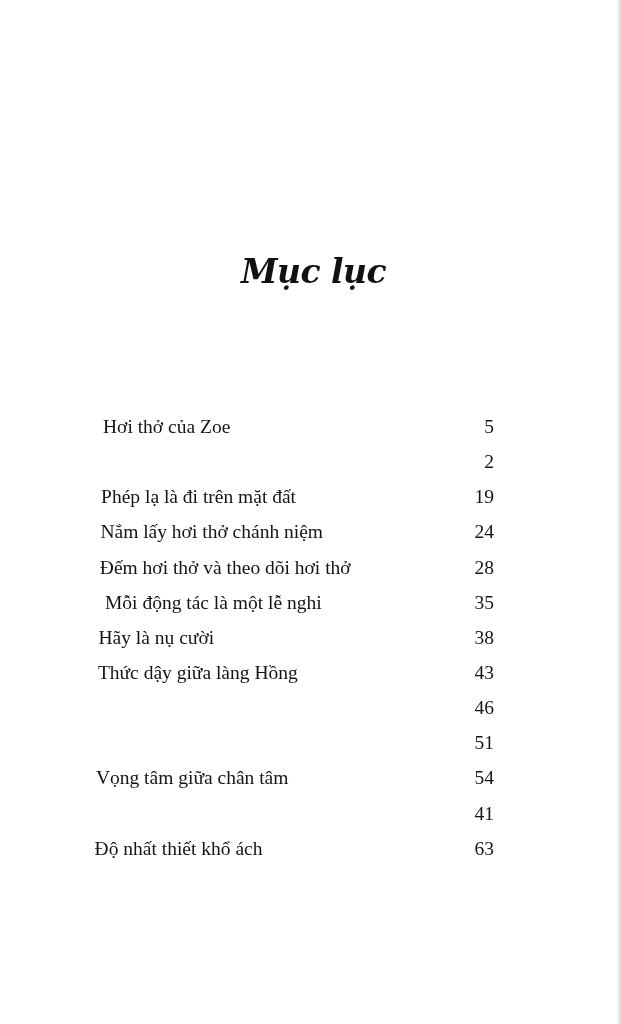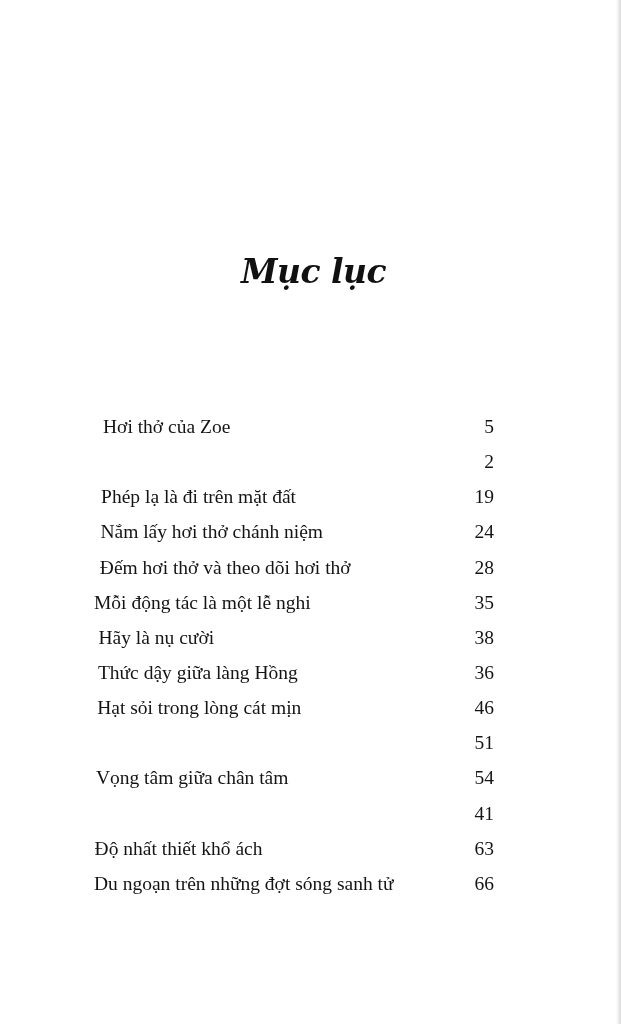--- a/index.html
+++ b/index.html
@@ -82,46 +82,41 @@
   </li>
   <li class="toc-row">
     <span class="toc-title" style="left:84.4px">Nắm lấy hơi thở chánh niệm</span>
     <span class="toc-page">24</span>
   </li>
   <li class="toc-row">
     <span class="toc-title" style="left:83.8px">Đếm hơi thở và theo dõi hơi thở</span>
     <span class="toc-page">28</span>
   </li>
   <li class="toc-row">
-    <span class="toc-title" style="left:78px">Mỗi động tác là một lễ nghi</span>
+    <span class="toc-title" style="left:89px">Mỗi động tác là một lễ nghi</span>
     <span class="toc-page">35</span>
   </li>
   <li class="toc-row">
     <span class="toc-title" style="left:82.5px">Hãy là nụ cười</span>
     <span class="toc-page">38</span>
   </li>
   <li class="toc-row">
     <span class="toc-title" style="left:81.9px">Thức dậy giữa làng Hồng</span>
-    <span class="toc-page">36</span>
+    <span class="toc-page">43</span>
   </li>
   <li class="toc-row">
-    <span class="toc-title" style="left:81.2px">Hạt sỏi trong lòng cát mịn</span>
     <span class="toc-page">46</span>
   </li>
   <li class="toc-row">
     <span class="toc-page">51</span>
   </li>
   <li class="toc-row">
     <span class="toc-title" style="left:79.9px">Vọng tâm giữa chân tâm</span>
     <span class="toc-page">54</span>
   </li>
   <li class="toc-row">
     <span class="toc-page">41</span>
   </li>
   <li class="toc-row">
     <span class="toc-title" style="left:78.6px">Độ nhất thiết khổ ách</span>
     <span class="toc-page">63</span>
   </li>
-  <li class="toc-row">
-    <span class="toc-title" style="left:78px">Du ngoạn trên những đợt sóng sanh tử</span>
-    <span class="toc-page">66</span>
-  </li>
 </ul>
 
 </body></html>

